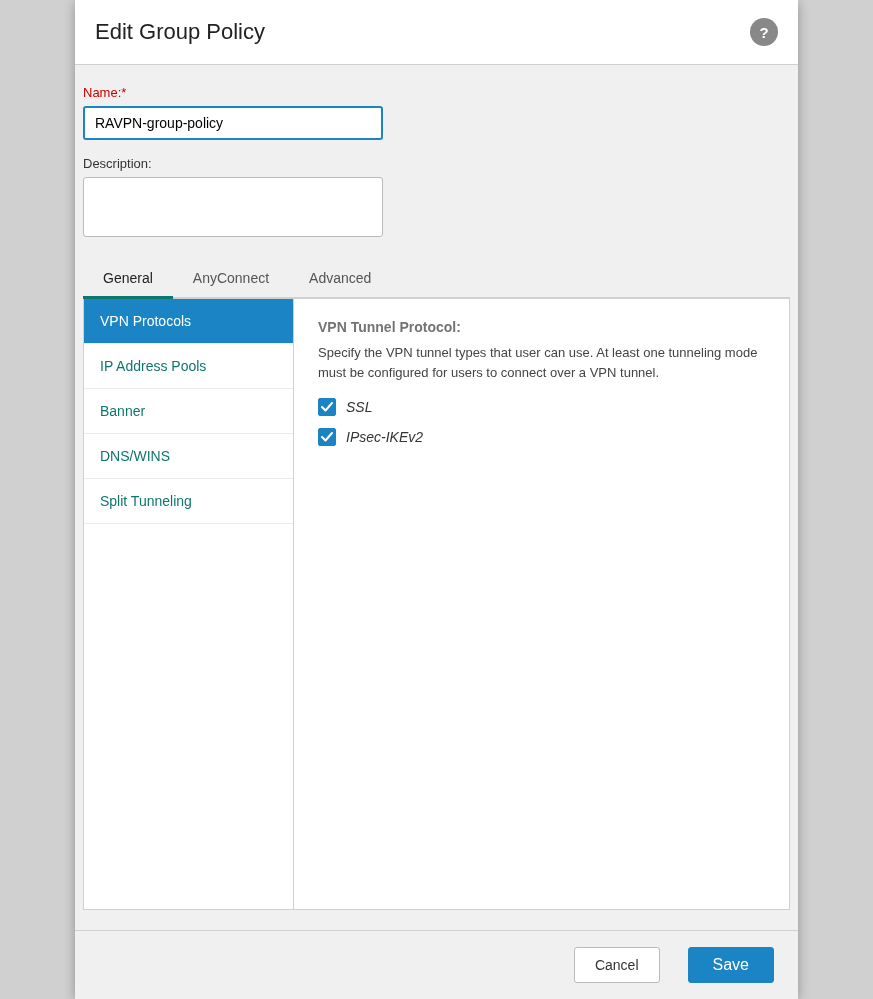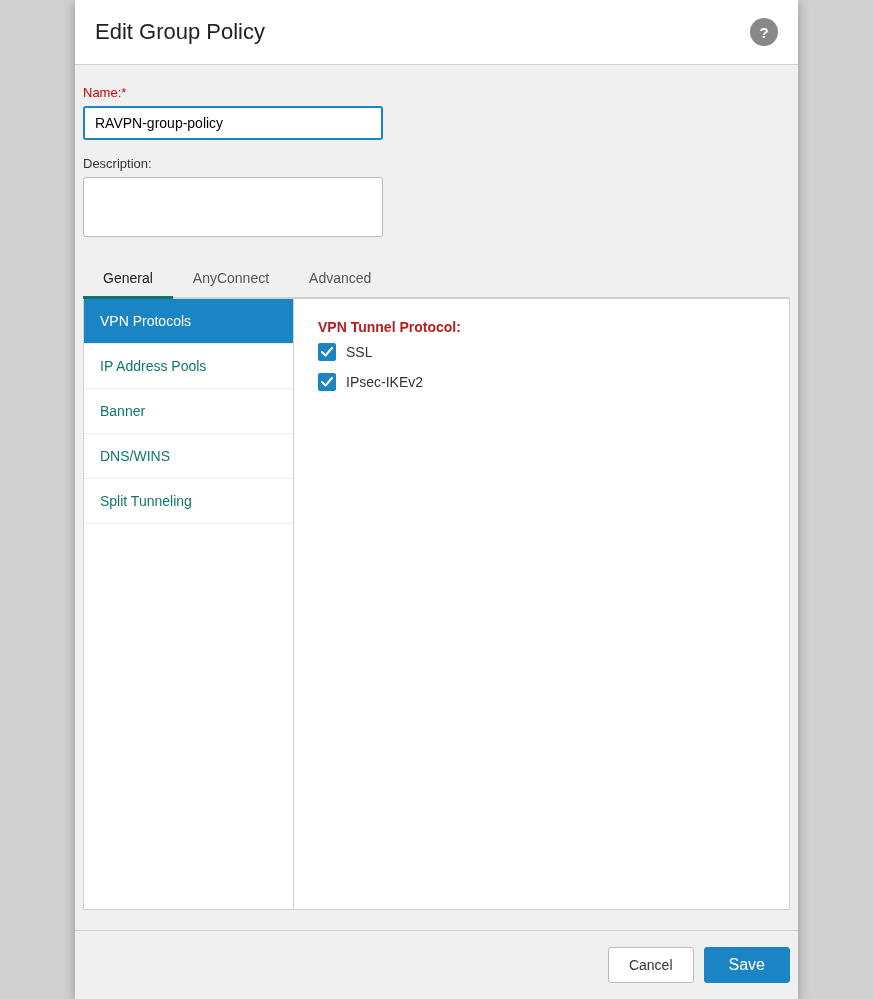--- a/index.html
+++ b/index.html
@@ -130,34 +130,35 @@
       color: #fff;
     }
     .main-content {
       flex: 1;
       padding: 20px 24px;
       background: #fff;
     }
     .protocol-title {
       font-size: 14px;
       font-weight: 600;
-      color: #b91c1c;
+      color: #737373;
       margin-bottom: 8px;
     }
     .protocol-desc {
       font-size: 13px;
       color: #444;
       line-height: 1.5;
       margin-bottom: 16px;
       max-width: 560px;
     }
     .checkbox-row {
       display: flex;
       align-items: center;
       margin-bottom: 12px;
+      font-style: italic;
     }
     .checkbox-box {
       width: 18px;
       height: 18px;
       background: #1b84c4;
       border: 1px solid #1b84c4;
       border-radius: 2px;
       display: flex;
       align-items: center;
       justify-content: center;
@@ -167,24 +168,24 @@
     }
     .checkbox-box svg {
       width: 12px;
       height: 12px;
     }
     .checkbox-label {
       font-size: 14px;
       color: #333;
     }
     .dialog-footer {
-      padding: 16px 8px;
+      padding: 16px 24px;
       display: flex;
       justify-content: flex-end;
-      gap: 10px;
+      gap: 28px;
       border-top: 1px solid #d0d0d0;
       background: #f0f0f0;
     }
     .btn-cancel {
       padding: 8px 20px;
       font-size: 14px;
       border: 1px solid #bbb;
       border-radius: 3px;
       background: #fff;
       color: #333;
@@ -235,20 +236,21 @@
       <div class="sidebar">
         <div class="sidebar-item active">VPN Protocols</div>
         <div class="sidebar-item">IP Address Pools</div>
         <div class="sidebar-item">Banner</div>
         <div class="sidebar-item">DNS/WINS</div>
         <div class="sidebar-item">Split Tunneling</div>
       </div>
 
       <div class="main-content">
         <div class="protocol-title">VPN Tunnel Protocol:</div>
+        <div class="protocol-desc">Specify the VPN tunnel types that user can use. At least one tunneling mode must be configured for users to connect over a VPN tunnel.</div>
 
         <div class="checkbox-row">
           <div class="checkbox-box">
             <svg viewBox="0 0 12 12" fill="none" xmlns="http://www.w3.org/2000/svg">
               <polyline points="1,6 4.5,9.5 11,2" stroke="white" stroke-width="2" fill="none" stroke-linecap="round" stroke-linejoin="round"></polyline>
             </svg>
           </div>
           <span class="checkbox-label">SSL</span>
         </div>
 

